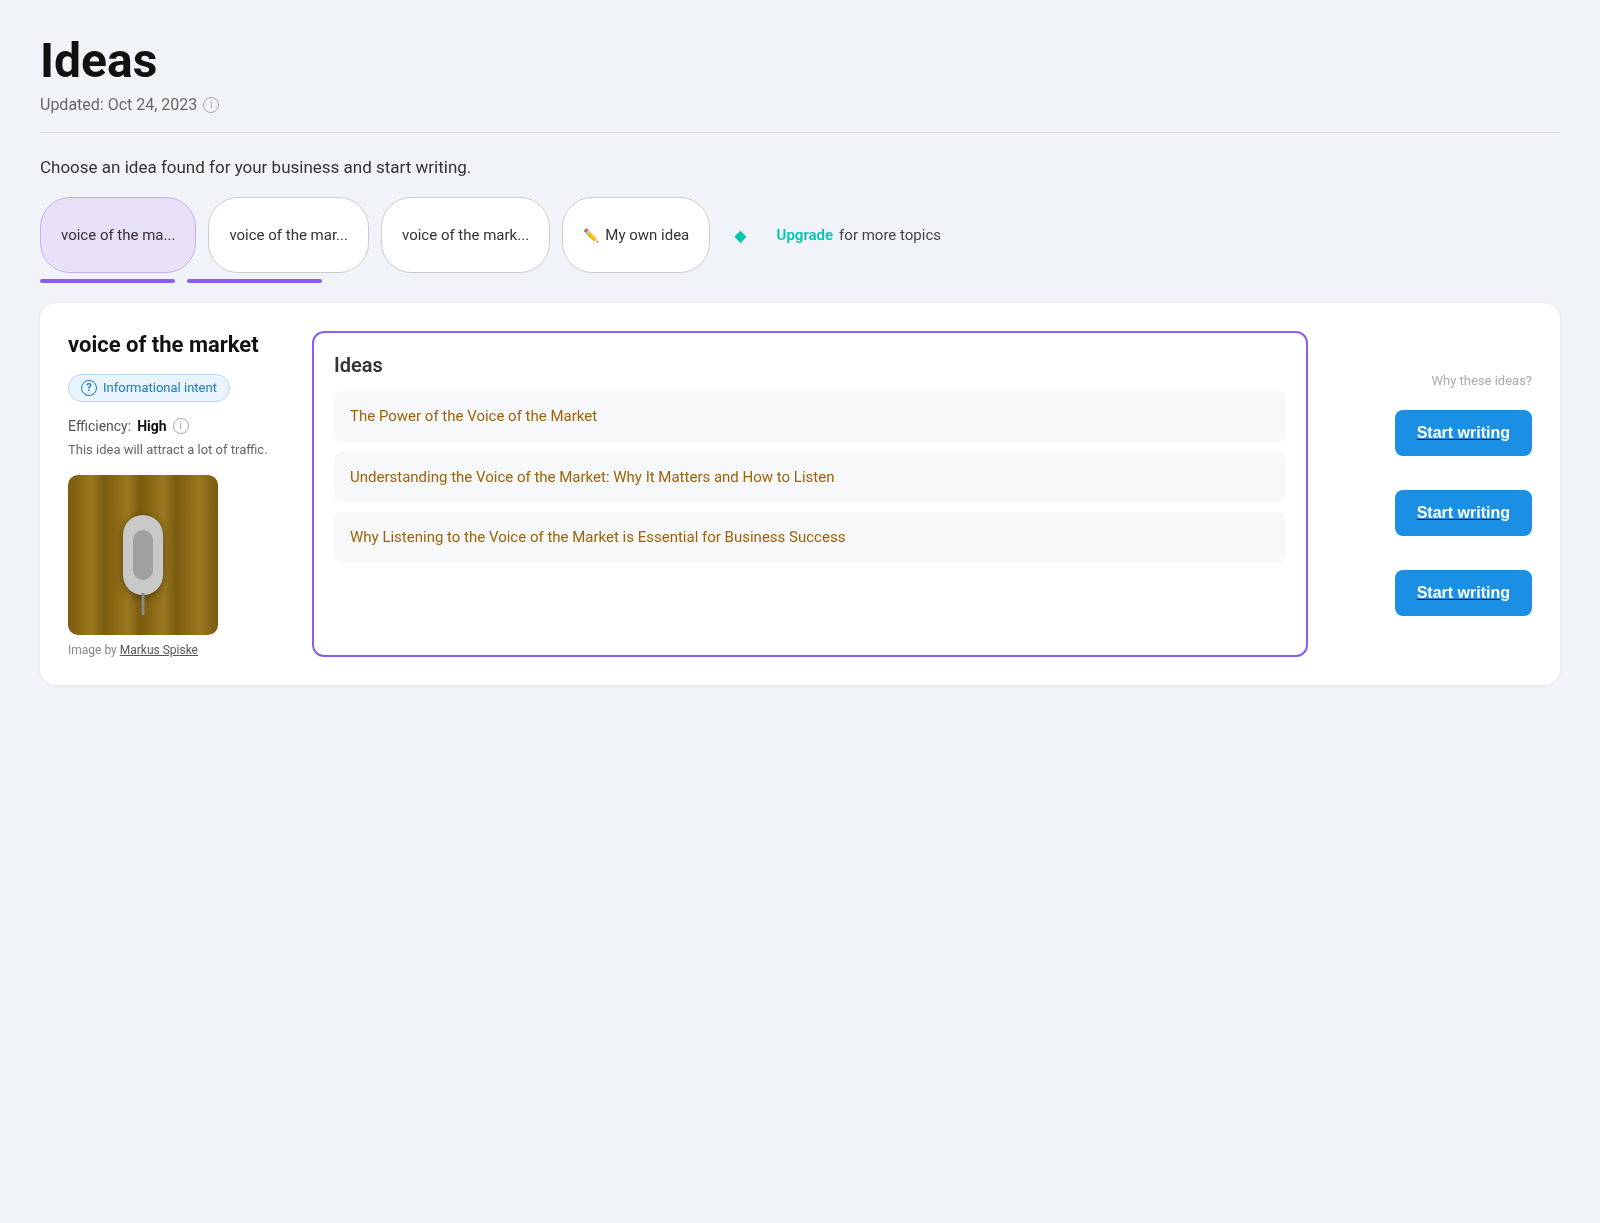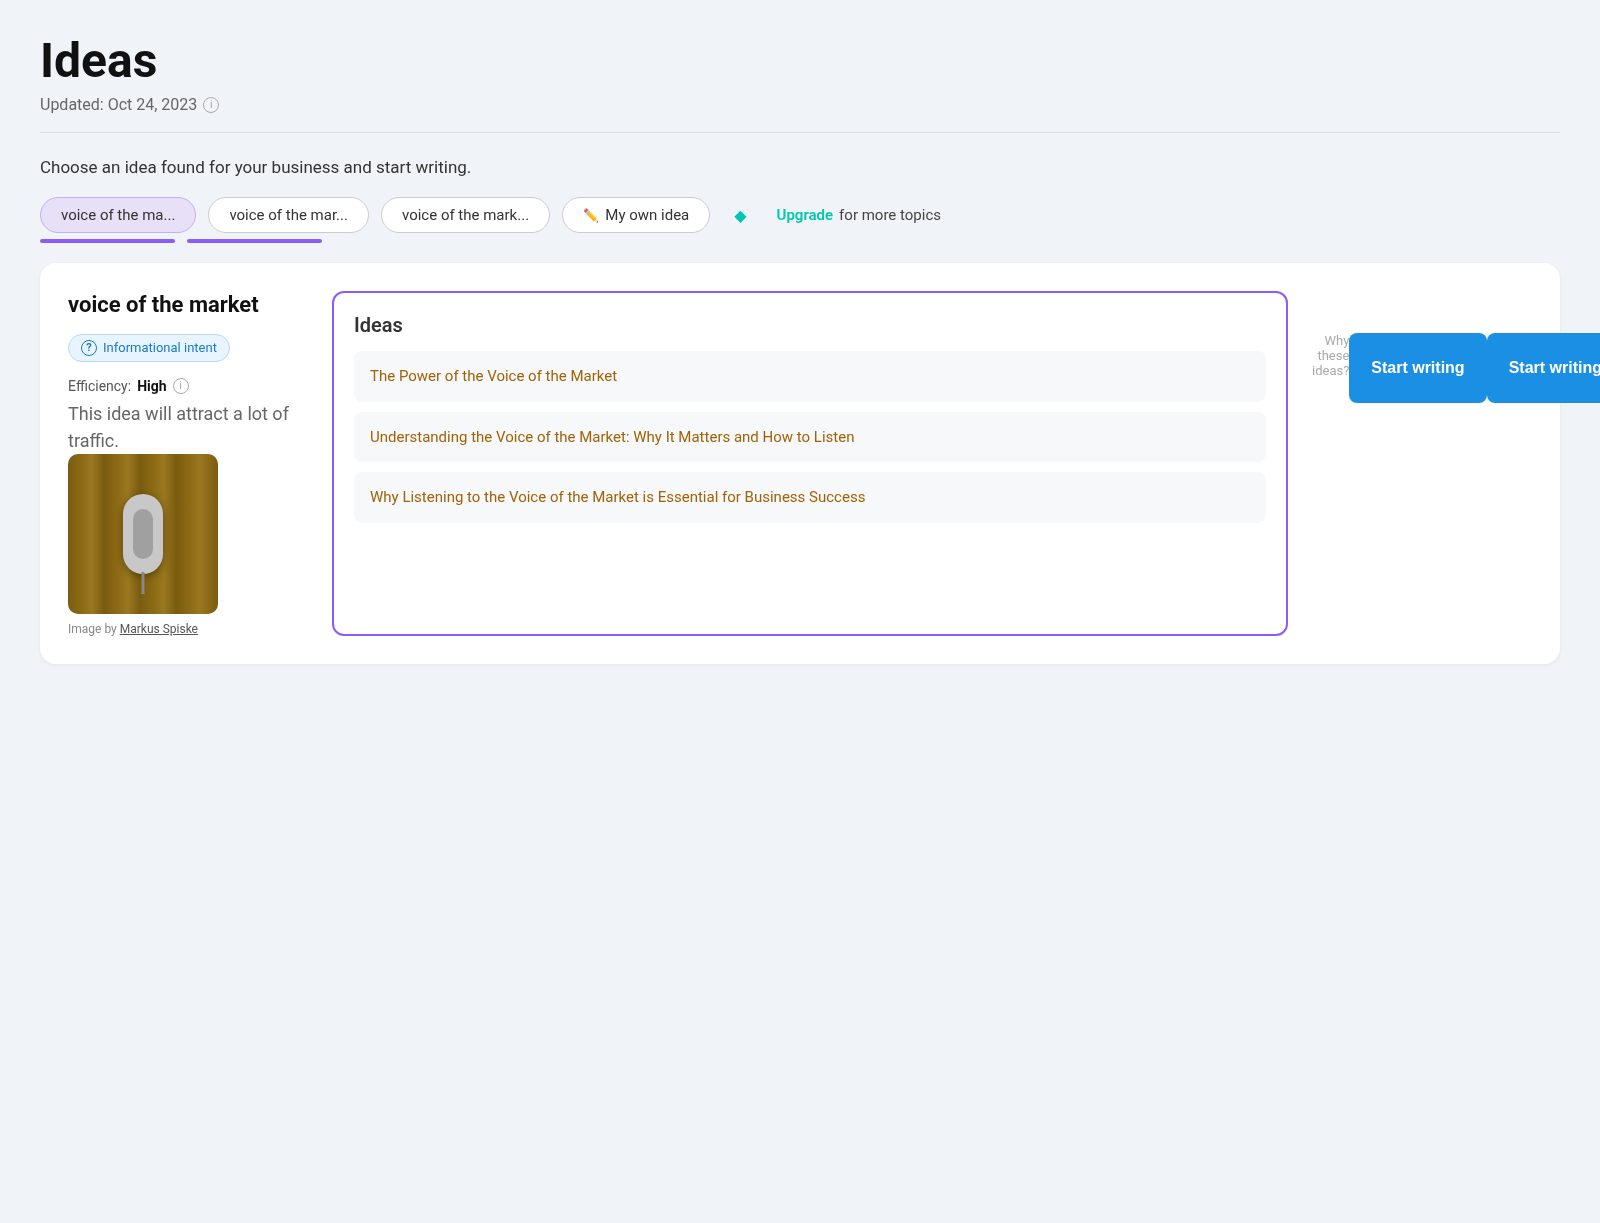--- a/index.html
+++ b/index.html
@@ -48,21 +48,21 @@
 
     .choose-text {
       font-size: 17px;
       color: #333;
       margin-bottom: 20px;
     }
 
     .topic-pill {
       border: 1.5px solid #ccc;
       border-radius: 30px;
-      padding: 8px 20px;
+      padding: 28px 20px;
       font-size: 15px;
       color: #333;
       background: #fff;
       cursor: pointer;
       white-space: nowrap;
       transition: background 0.15s;
     }
 
     .topic-pill.active {
       background: #e8e0f7;
@@ -159,22 +159,23 @@
       display: flex;
       align-items: flex-end;
       gap: 6px;
     }
 
     .efficiency-row strong {
       color: #111;
     }
 
     .efficiency-desc {
-      font-size: 18px;
+      font-size: 13px;
       color: #666;
+      margin-bottom: 16px;
       line-height: 1.5;
     }
 
     .image-container {
       width: 150px;
       height: 160px;
       border-radius: 10px;
       overflow: hidden;
       margin-bottom: 8px;
       background: #8b6914;
@@ -268,38 +269,40 @@
     .idea-item:last-child {
       margin-bottom: 0;
     }
 
     
     .actions-panel {
       min-width: 200px;
       max-width: 220px;
       flex-shrink: 0;
       display: flex;
-      flex-direction: row;
+      flex-direction: column;
       justify-content: flex-start;
       padding-top: 42px;
     }
 
     .why-ideas {
       font-size: 13px;
       color: #aaa;
       text-align: right;
       margin-bottom: 10px;
       cursor: pointer;
     }
 
     .action-row {
       display: flex;
+      align-items: center;
       justify-content: flex-end;
       margin-bottom: 10px;
       height: 70px;
+      text-decoration: underline;
     }
 
     .start-writing-btn {
       background: #1a8fe3;
       color: #fff;
       border: none;
       border-radius: 8px;
       padding: 14px 22px;
       font-size: 16px;
       font-weight: 600;

